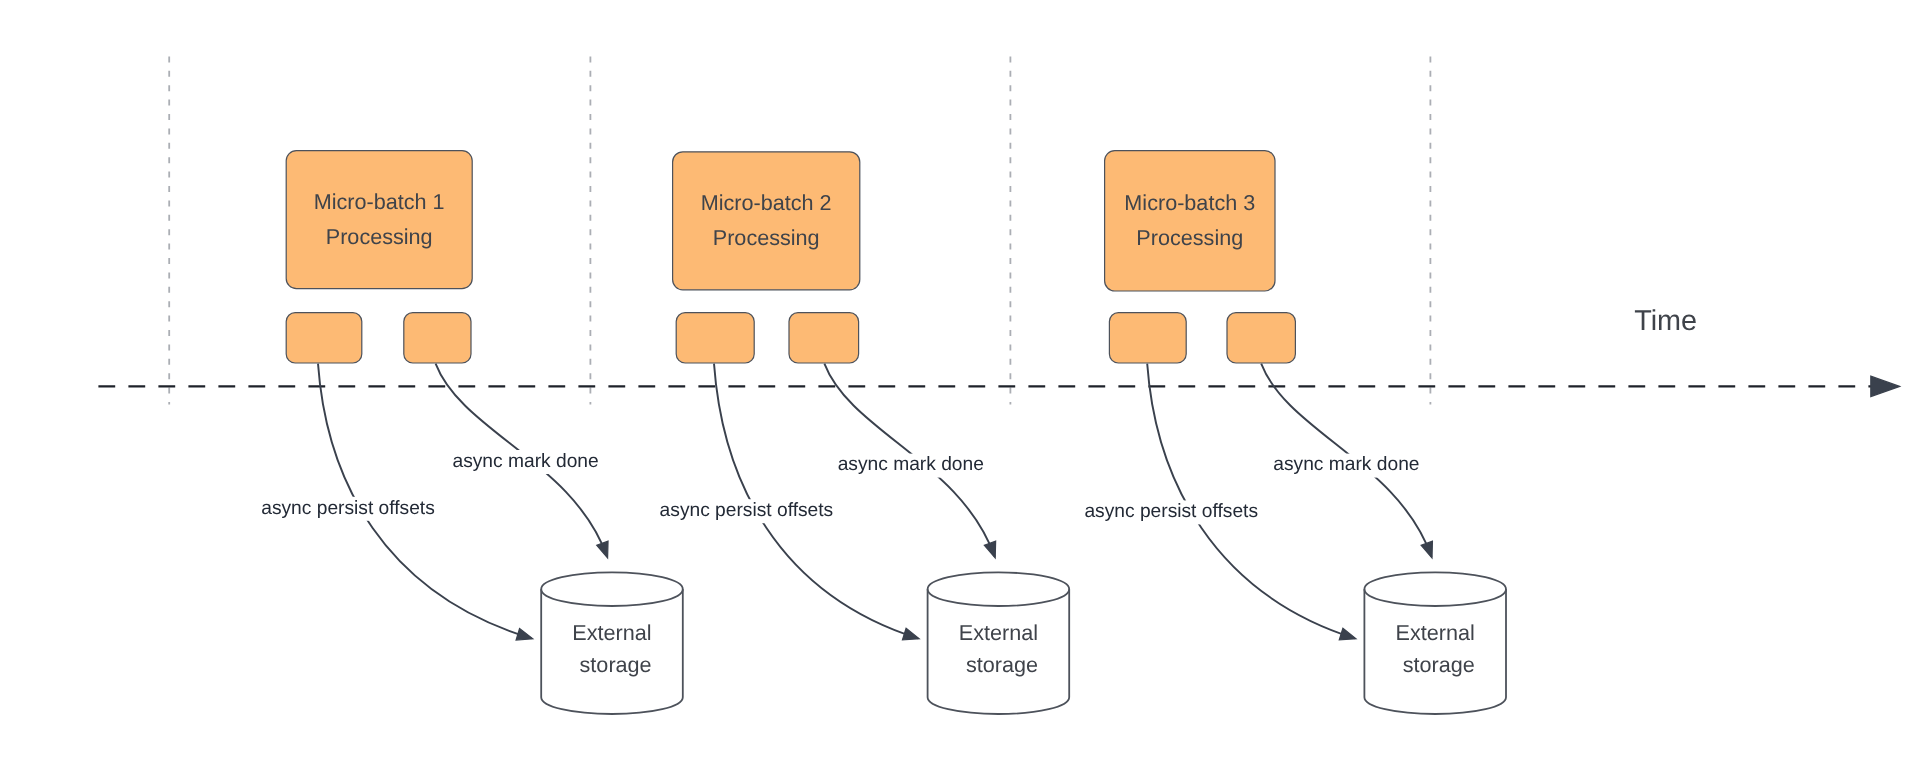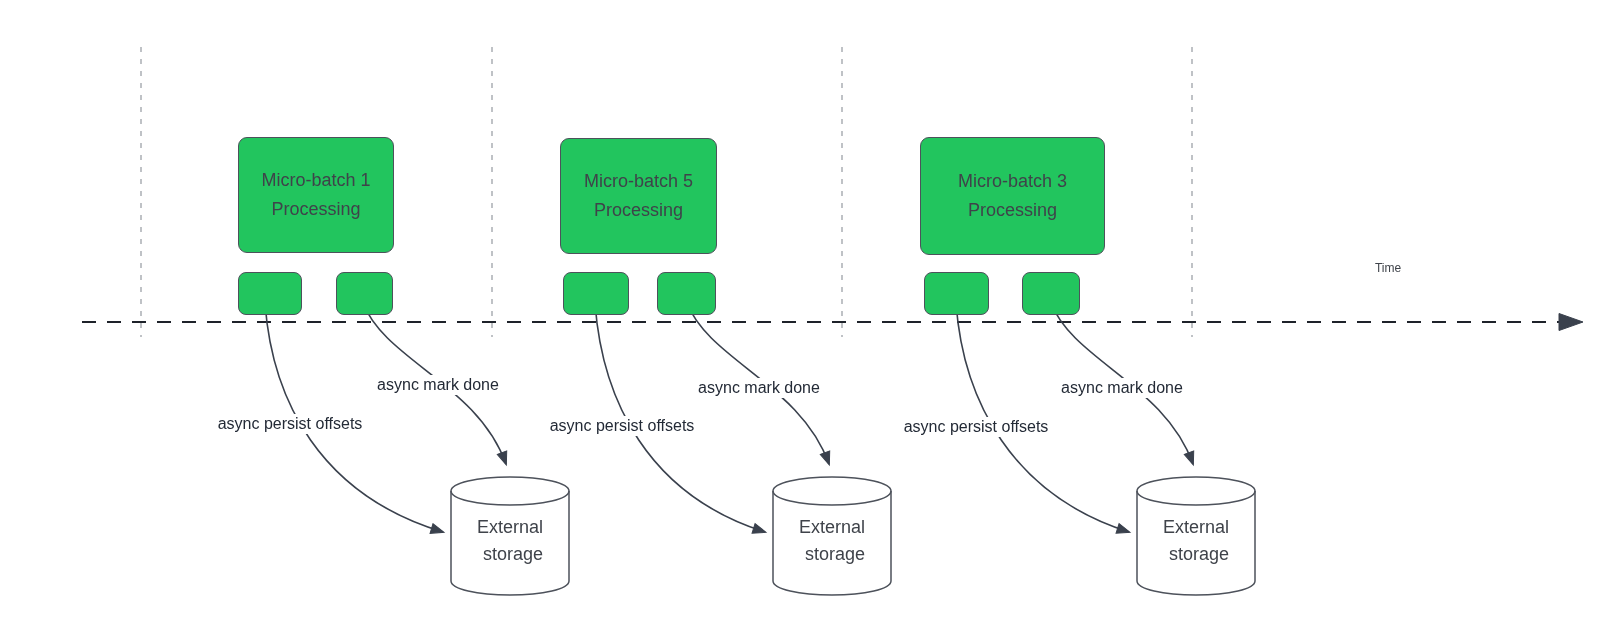--- a/index.html
+++ b/index.html
@@ -22,44 +22,43 @@
   svg.lines { position: absolute; left: 0; top: 0; }
   .guide { stroke: var(--guide-line); stroke-width: 1.5; stroke-dasharray: 5 7; fill: none; }
   .timeline { stroke: var(--timeline); stroke-width: 2; stroke-dasharray: 14 11; fill: none; }
   .timeline-head { fill: var(--edge-line); stroke: var(--edge-line); }
   .edge { stroke: var(--edge-line); stroke-width: 1.6; fill: none; }
   .cyl { stroke: var(--node-border); stroke-width: 1.5; fill: #ffffff; }
   .cyl-arc { stroke: var(--node-border); stroke-width: 1.5; fill: none; }
 
   .node {
     position: absolute; box-sizing: border-box;
-    background: #22c55e; border: 1.5px solid var(--node-border);
+    background: #fdba74; border: 1.5px solid var(--node-border);
     border-radius: 9px;
-    margin-top: 12px;
   }
   .proc-box {
     display: flex; align-items: center; justify-content: center;
     text-align: center; color: var(--node-text);
     font-size: 18px; line-height: 1.6; white-space: pre-line;
   }
   .task-box { border-radius: 8px; }
   .storage-label {
     position: absolute; display: flex; align-items: center; justify-content: center;
     text-align: right; color: var(--node-text);
     font-size: 18px; line-height: 1.5; white-space: pre-line;
   }
   .edge-label {
     position: absolute; transform: translate(-50%, -50%);
     background: #fff; padding: 1px 3px;
     font-size: 16px; font-weight: normal; white-space: nowrap;
     color: var(--edge-label-text);
   }
   .time-label {
     position: absolute; transform: translate(-50%, -50%);
-    font-size: 12px; color: var(--node-text); white-space: nowrap; text-align: center;
+    font-size: 24px; color: var(--node-text); white-space: nowrap; text-align: center;
   }
 </style>
 </head>
 <body>
 
 <div class="canvas">
 
   <svg class="lines" width="1600" height="642" viewBox="0 0 1600 642">
     <defs>
       <marker id="arr" markerUnits="userSpaceOnUse" markerWidth="16" markerHeight="14" refX="13" refY="6" orient="auto">
@@ -104,30 +103,30 @@
 
   <div class="node proc-box" style="left:238px; top:125px; width:156px; height:116px;">Micro-batch 1
 Processing</div>
   <div class="node task-box" style="left:238px; top:260px; width:64px; height:43px;"></div>
   <div class="node task-box" style="left:336px; top:260px; width:57px; height:43px;"></div>
   <div class="storage-label" style="left:451px; top:493px; width:118px; height:96px;">External
 storage</div>
   <div class="edge-label" style="left:290px; top:424px;">async persist offsets</div>
   <div class="edge-label" style="left:438px; top:385px;">async mark done</div>
 
-  <div class="node proc-box" style="left:560px; top:126px; width:157px; height:116px;">Micro-batch 5
+  <div class="node proc-box" style="left:560px; top:126px; width:157px; height:116px;">Micro-batch 2
 Processing</div>
   <div class="node task-box" style="left:563px; top:260px; width:66px; height:43px;"></div>
   <div class="node task-box" style="left:657px; top:260px; width:59px; height:43px;"></div>
   <div class="storage-label" style="left:773px; top:493px; width:118px; height:96px;">External
 storage</div>
   <div class="edge-label" style="left:622px; top:426px;">async persist offsets</div>
   <div class="edge-label" style="left:759px; top:388px;">async mark done</div>
 
-  <div class="node proc-box" style="left:920px; top:125px; width:185px; height:118px;">Micro-batch 3
+  <div class="node proc-box" style="left:920px; top:125px; width:143px; height:118px;">Micro-batch 3
 Processing</div>
   <div class="node task-box" style="left:924px; top:260px; width:65px; height:43px;"></div>
   <div class="node task-box" style="left:1022px; top:260px; width:58px; height:43px;"></div>
   <div class="storage-label" style="left:1137px; top:493px; width:118px; height:96px;">External
 storage</div>
   <div class="edge-label" style="left:976px; top:427px;">async persist offsets</div>
   <div class="edge-label" style="left:1122px; top:388px;">async mark done</div>
 
   <div class="time-label" style="left:1388px; top:268px;">Time</div>
 

